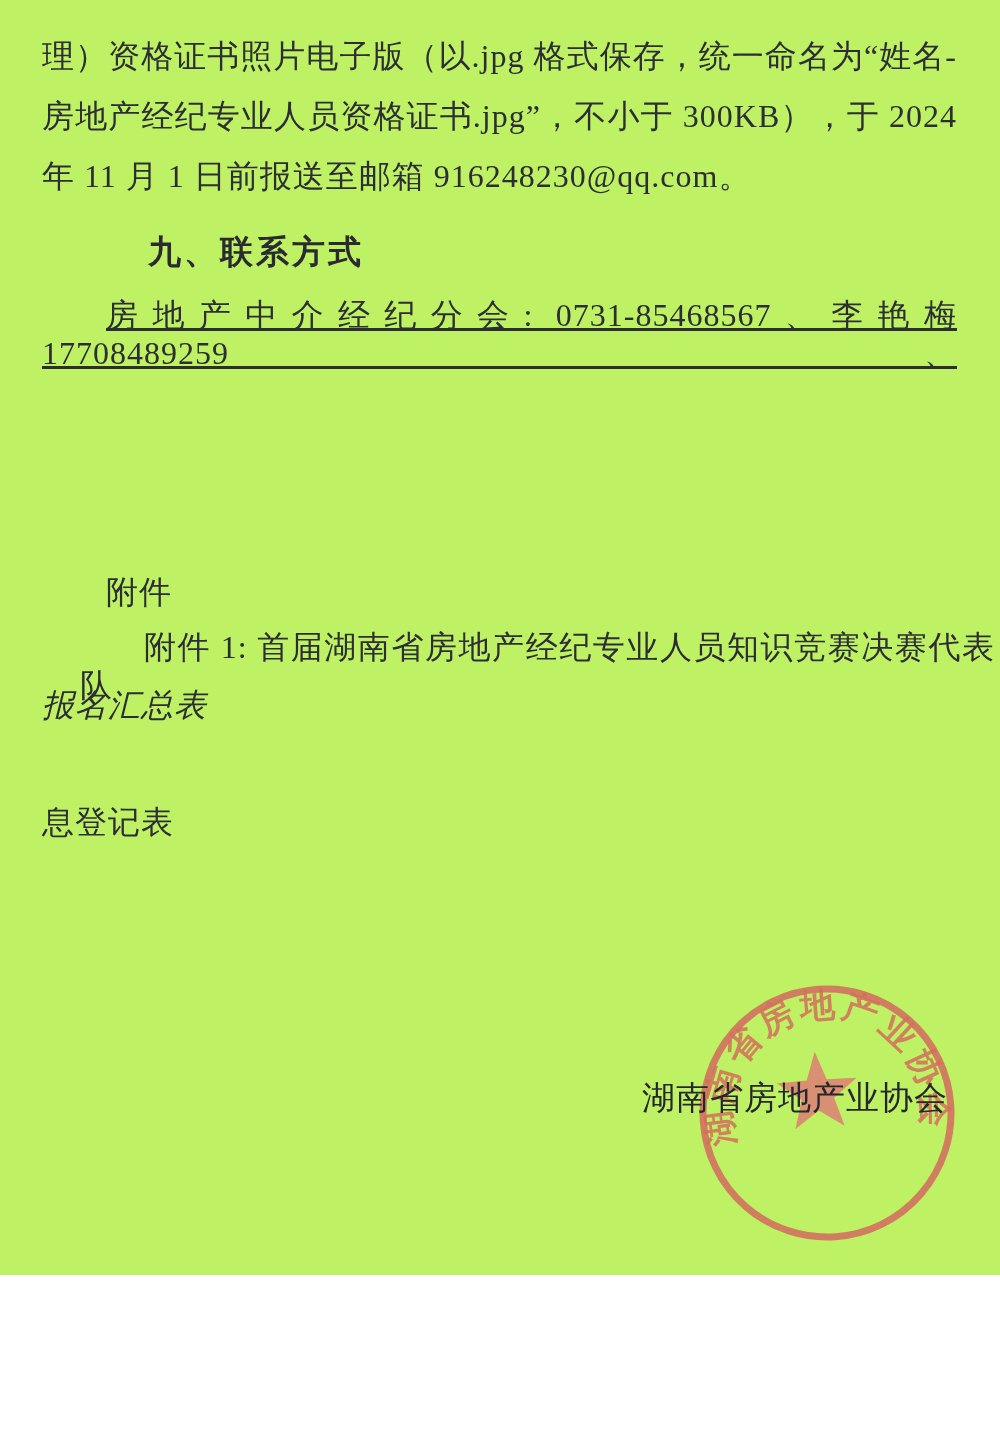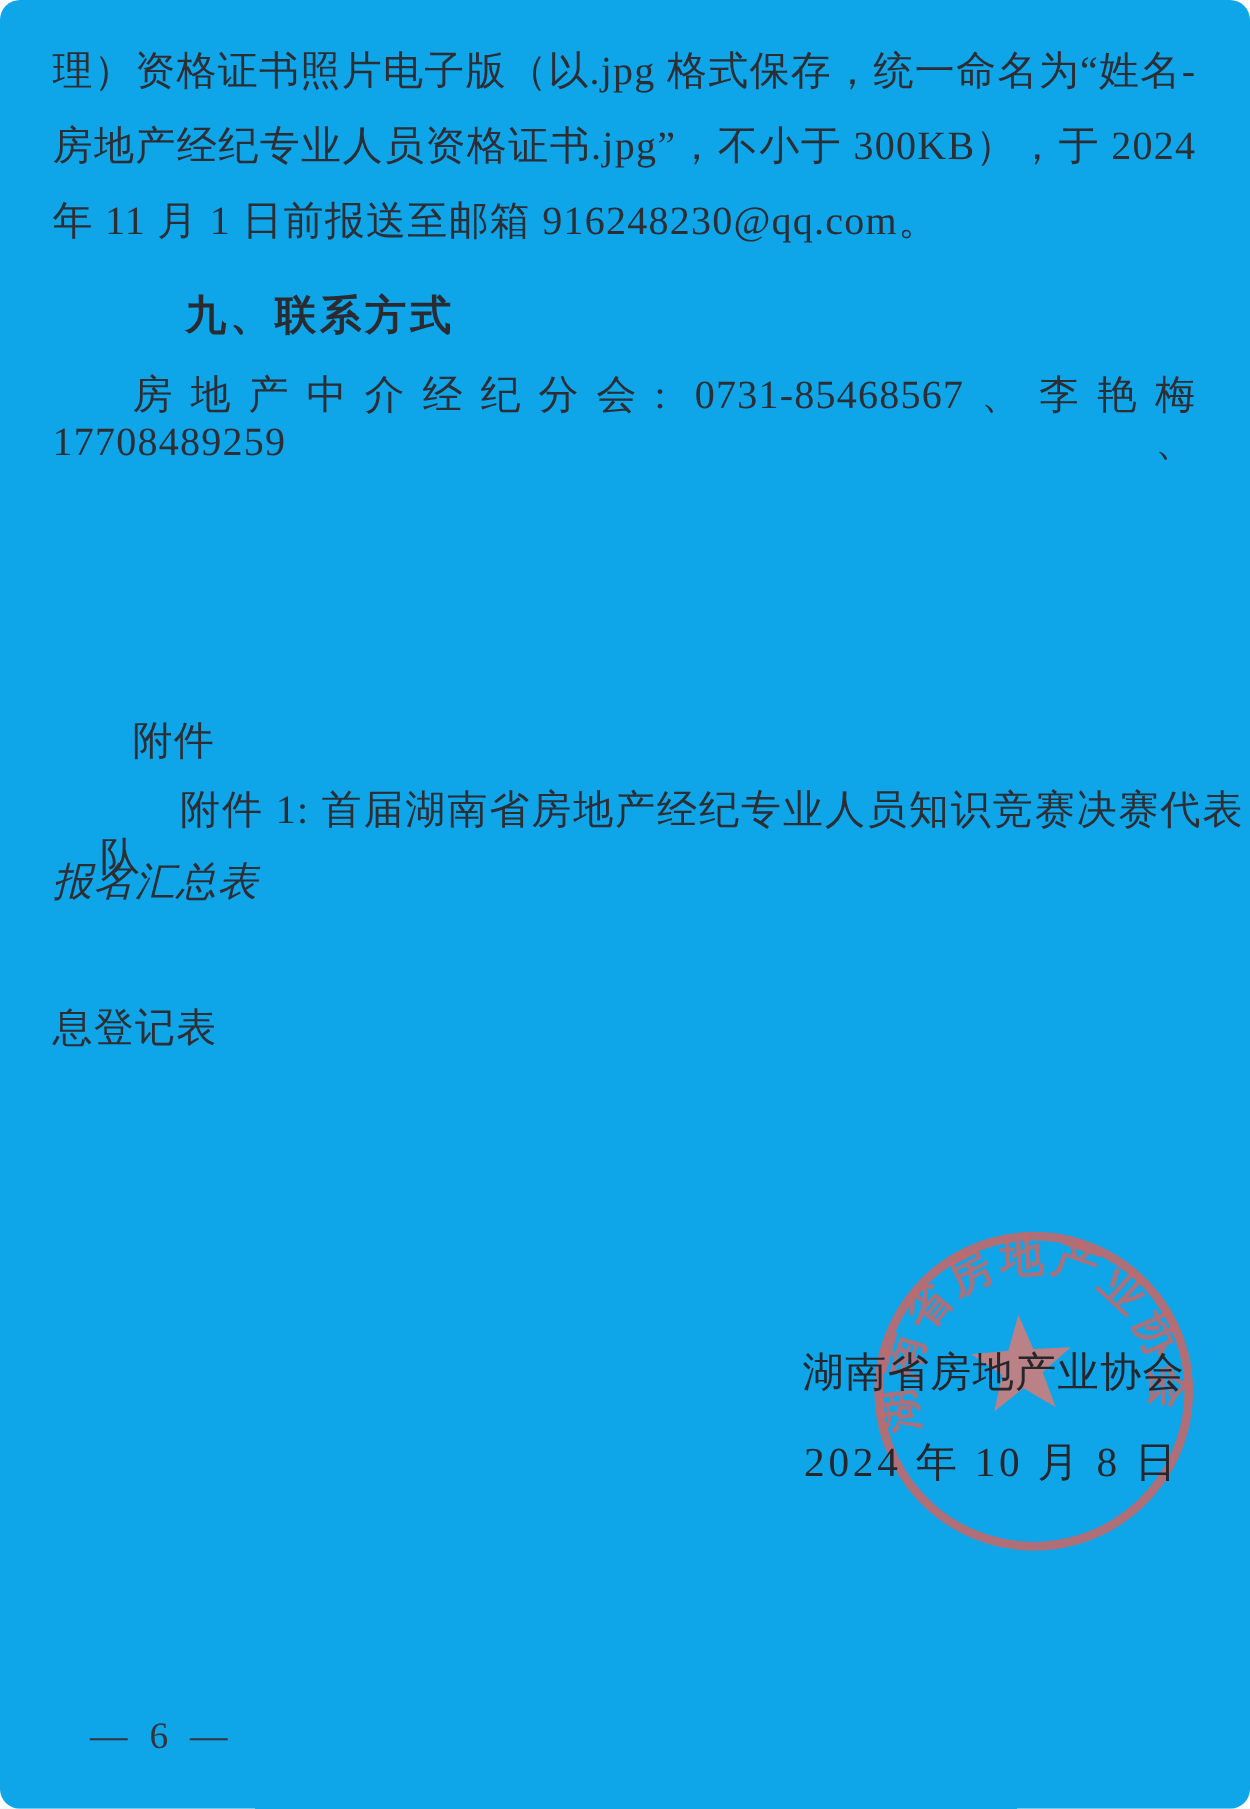--- a/index.html
+++ b/index.html
@@ -1,23 +1,22 @@
 <!DOCTYPE html>
 <html><head>
 <meta charset="utf-8">
 <style>
   html,body { margin:0; padding:0; background:#ffffff; }
   .page {
     position:relative;
-    width:1000px; height:1447px;
-    background:#0ea5e9;
+    width:1000px; height:1275px;
+    background:#bef264;
     overflow:hidden;
     font-family:"Liberation Serif","DejaVu Serif",serif;
     color:#2d2d34;
-    border-radius:16px;
   }
   .line {
     position:absolute;
     left:42px; width:915px;
     font-size:32px;
     line-height:1.18;
     letter-spacing:1px;
     white-space:normal;
   }
   .just { text-align:justify; text-align-last:justify; }
@@ -67,36 +66,35 @@
 <body>
 
 <div class="page">
 
   <div class="line just" style="top:38px;">理）资格证书照片电子版（以.jpg 格式保存，统一命名为“姓名-</div>
   <div class="line just" style="top:98px;">房地产经纪专业人员资格证书.jpg”，不小于 300KB），于 2024</div>
   <div class="line" style="top:158px;">年 11 月 1 日前报送至邮箱 916248230@qq.com。</div>
 
   <div class="heading" style="top:230px;">九、联系方式</div>
 
-  <div class="line just indent" style="top:297px;">房地产中介经纪分会: 0731-85468567、李艳梅 17708489259、</div>
+  <div class="line just indent" style="top:297px;text-decoration:underline;">房地产中介经纪分会: 0731-85468567、李艳梅 17708489259、</div>
 
   <div class="line indent" style="top:574px;">附件</div>
   <div class="line just indent" style="top:629px;margin-left:38px;">附件 1: 首届湖南省房地产经纪专业人员知识竞赛决赛代表队</div>
   <div class="line" style="top:687px;font-style:italic;">报名汇总表</div>
   <div class="line" style="top:804px;">息登记表</div>
 
   <svg class="seal" viewBox="0 0 300 300" aria-hidden="true">
     <circle cx="150" cy="150" r="124" fill="none" stroke="#d5635e" stroke-width="7" opacity="0.88"></circle>
     <polygon points="142,88 152,116.2 181.9,117 158.2,135.3 166.7,164 142,147 117.3,164 125.8,135.3 102.1,117 132,116.2" fill="#de7a73" opacity="0.9"></polygon>
     <defs>
       <path id="sealArc" d="M 59.8,182.8 A 96,96 0 1 1 240.2,182.8" fill="none"></path>
     </defs>
     <text class="seal-arc-text" fill="#d5635e" opacity="0.85">
       <textPath href="#sealArc" startOffset="50%" text-anchor="middle">湖南省房地产业协会</textPath>
     </text>
   </svg>
 
   <div class="sig-line" style="top:1076px;">湖南省房地产业协会</div>
-  <div class="sig-line sig-date" style="top:1148px;">2024 年 10 月 8 日</div>
 
   <div class="footer-page">— 6 —</div>
 
 </div>
 
 </body></html>

